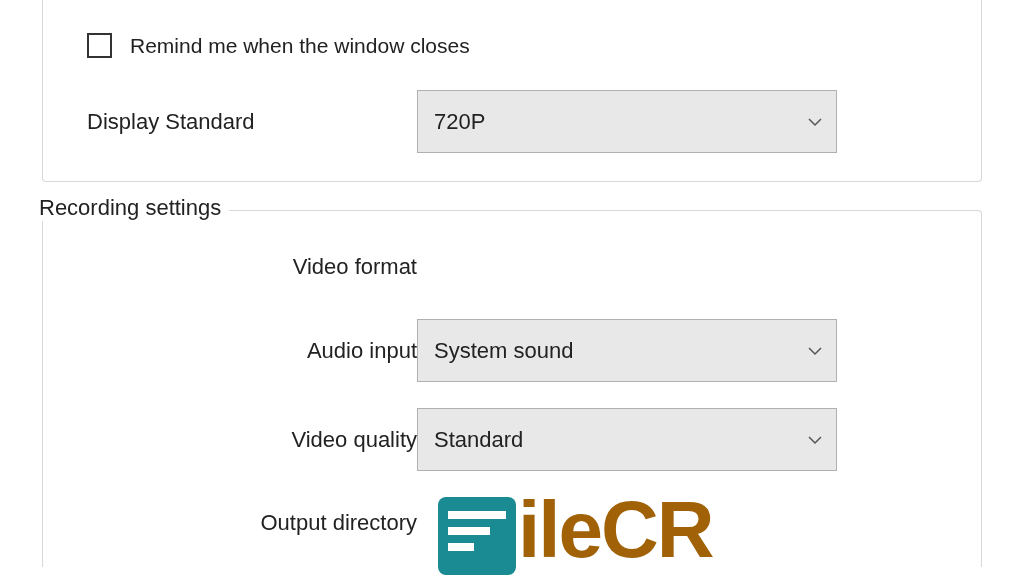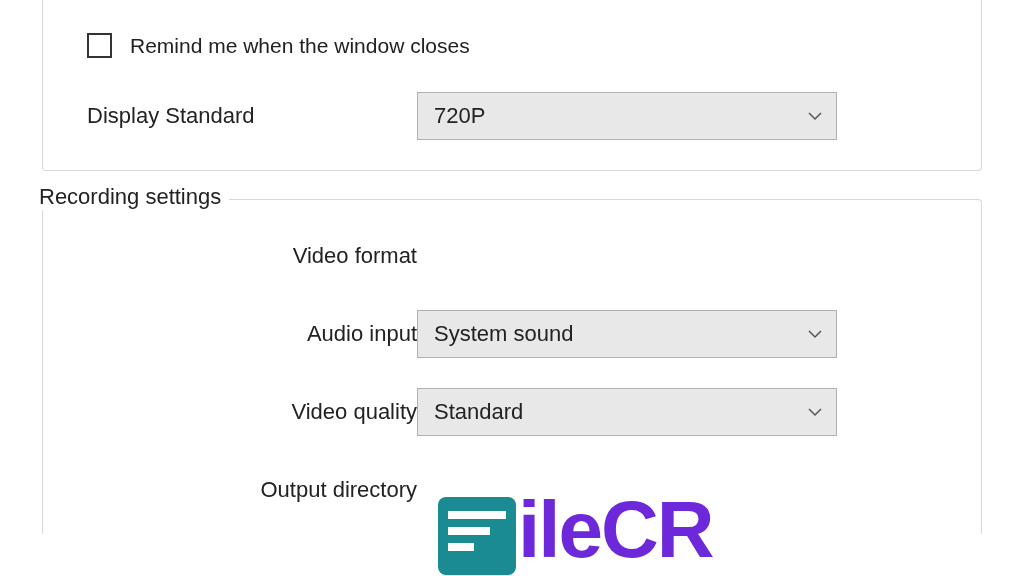--- a/index.html
+++ b/index.html
@@ -73,21 +73,21 @@
       background: #fff;
       margin-right: 18px;
       flex-shrink: 0;
     }
     .dropdown {
       display: flex;
       align-items: center;
       justify-content: space-between;
       border: 1px solid #b0b0b0;
       background: #e8e8e8;
-      height: 48px;
+      height: 63px;
       padding: 0 12px 0 16px;
       cursor: default;
       font-size: 22px;
     }
     .dropdown-text {
       color: #222;
     }
     .chevron svg {
       width: 18px;
       height: 18px;
@@ -95,21 +95,21 @@
     }
     .logo {
       position: absolute;
       left: 438px;
       bottom: 0px;
       display: flex;
       align-items: center;
       font-family: "Arial Rounded MT Bold", Arial, sans-serif;
       font-weight: bold;
       font-size: 80px;
-      color: #6d28d9;
+      color: #a16207;
       letter-spacing: -2px;
     }
     .logo-block {
       width: 78px;
       height: 78px;
       background: #1a8b93;
       border-radius: 8px;
       margin-right: 2px;
       position: relative;
       top: 6px;

